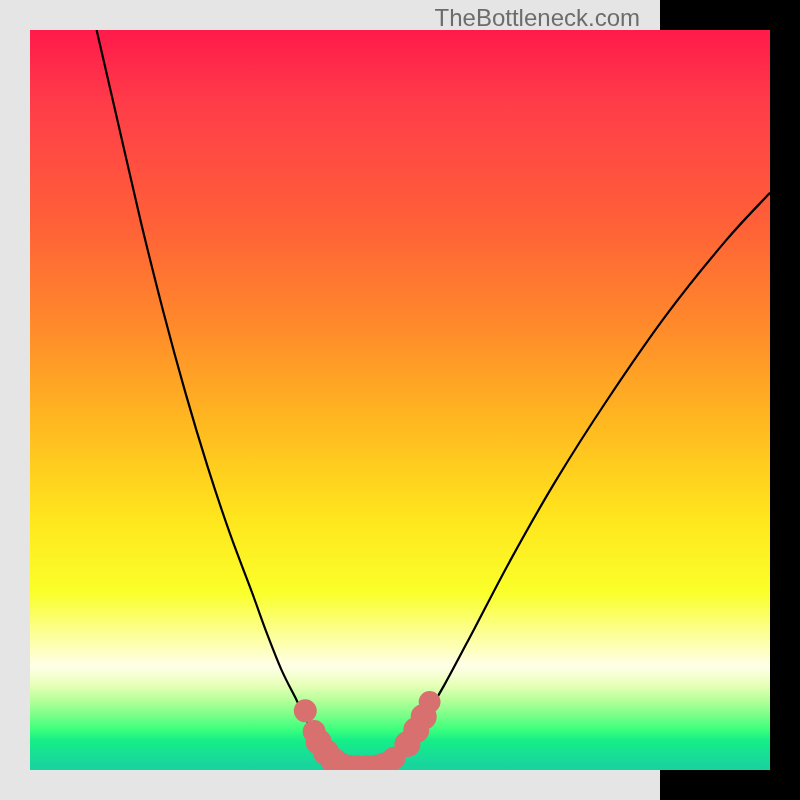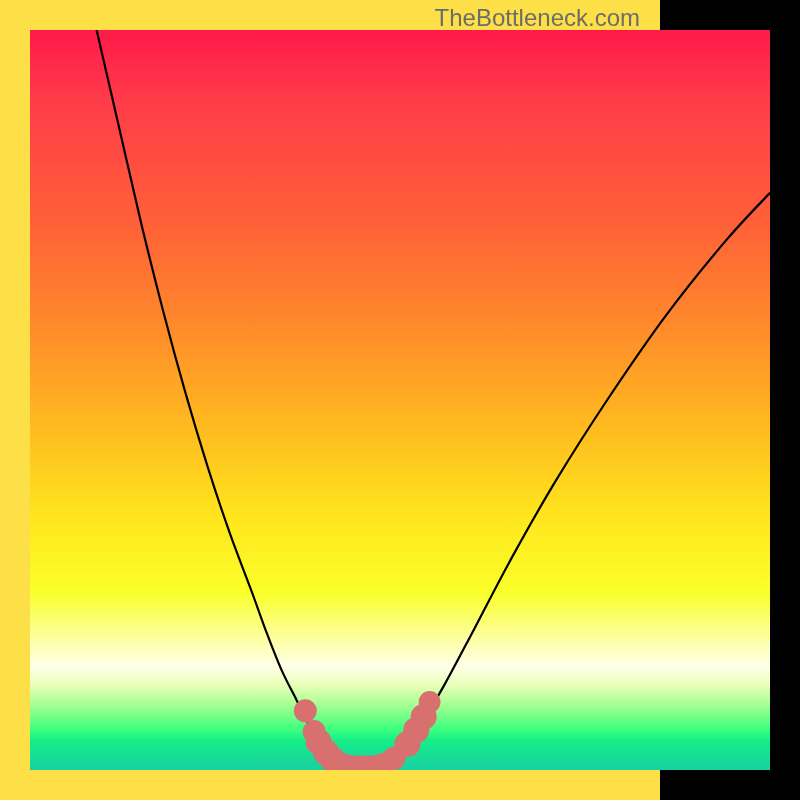--- a/index.html
+++ b/index.html
@@ -10,21 +10,21 @@
     background: #000;
     overflow: hidden;
     font-family: Arial, Helvetica, sans-serif;
   }
   .frame {
     position: absolute;
     left: 0;
     top: 0;
     width: 660px;
     height: 800px;
-    background: #fde047;
+    background: #e5e5e5;
   }
   .plot-area {
     position: absolute;
     left: 30px;
     top: 30px;
     width: 740px;
     height: 740px;
     overflow: hidden;
   }
   .gradient {

